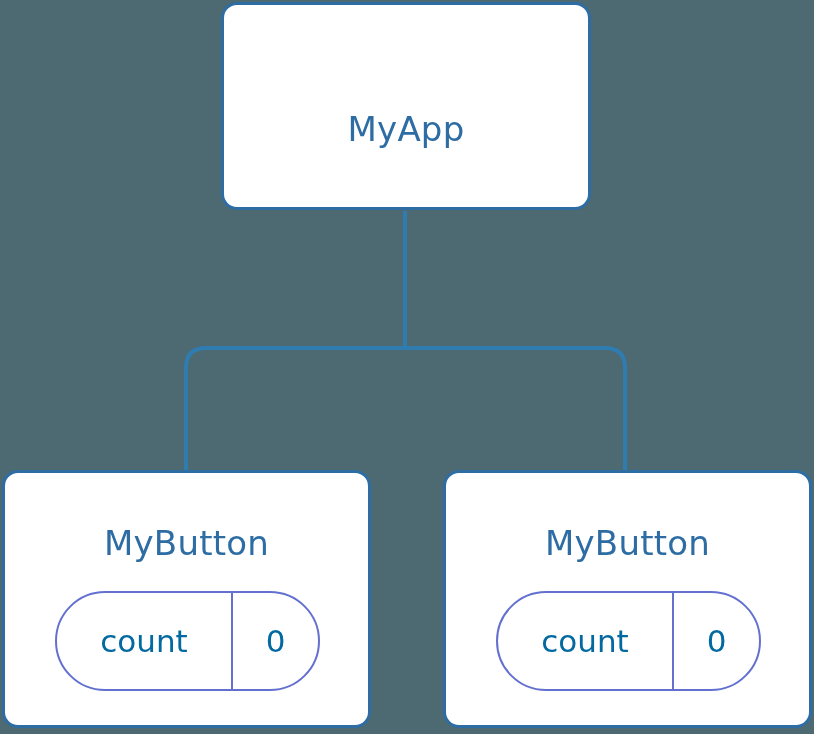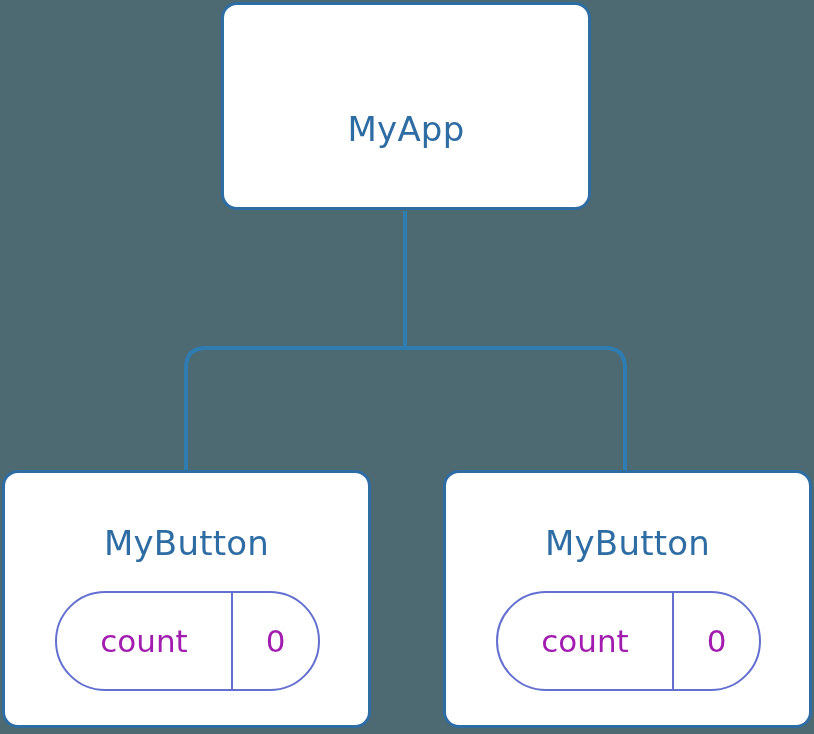--- a/index.html
+++ b/index.html
@@ -87,21 +87,21 @@
     border: 2px solid #6470d0;
     border-radius: 50px;
     background: #ffffff;
     overflow: hidden;
   }
   .pill-key,
   .pill-val {
     display: flex;
     align-items: center;
     justify-content: center;
-    color: #a21caf;
+    color: #0369a1;
     font-size: 31px;
     line-height: 1;
     white-space: nowrap;
   }
   .pill-key {
     flex: 0 0 174px;
   }
   .pill-val {
     flex: 1 1 auto;
     border-left: 2px solid #6470d0;

